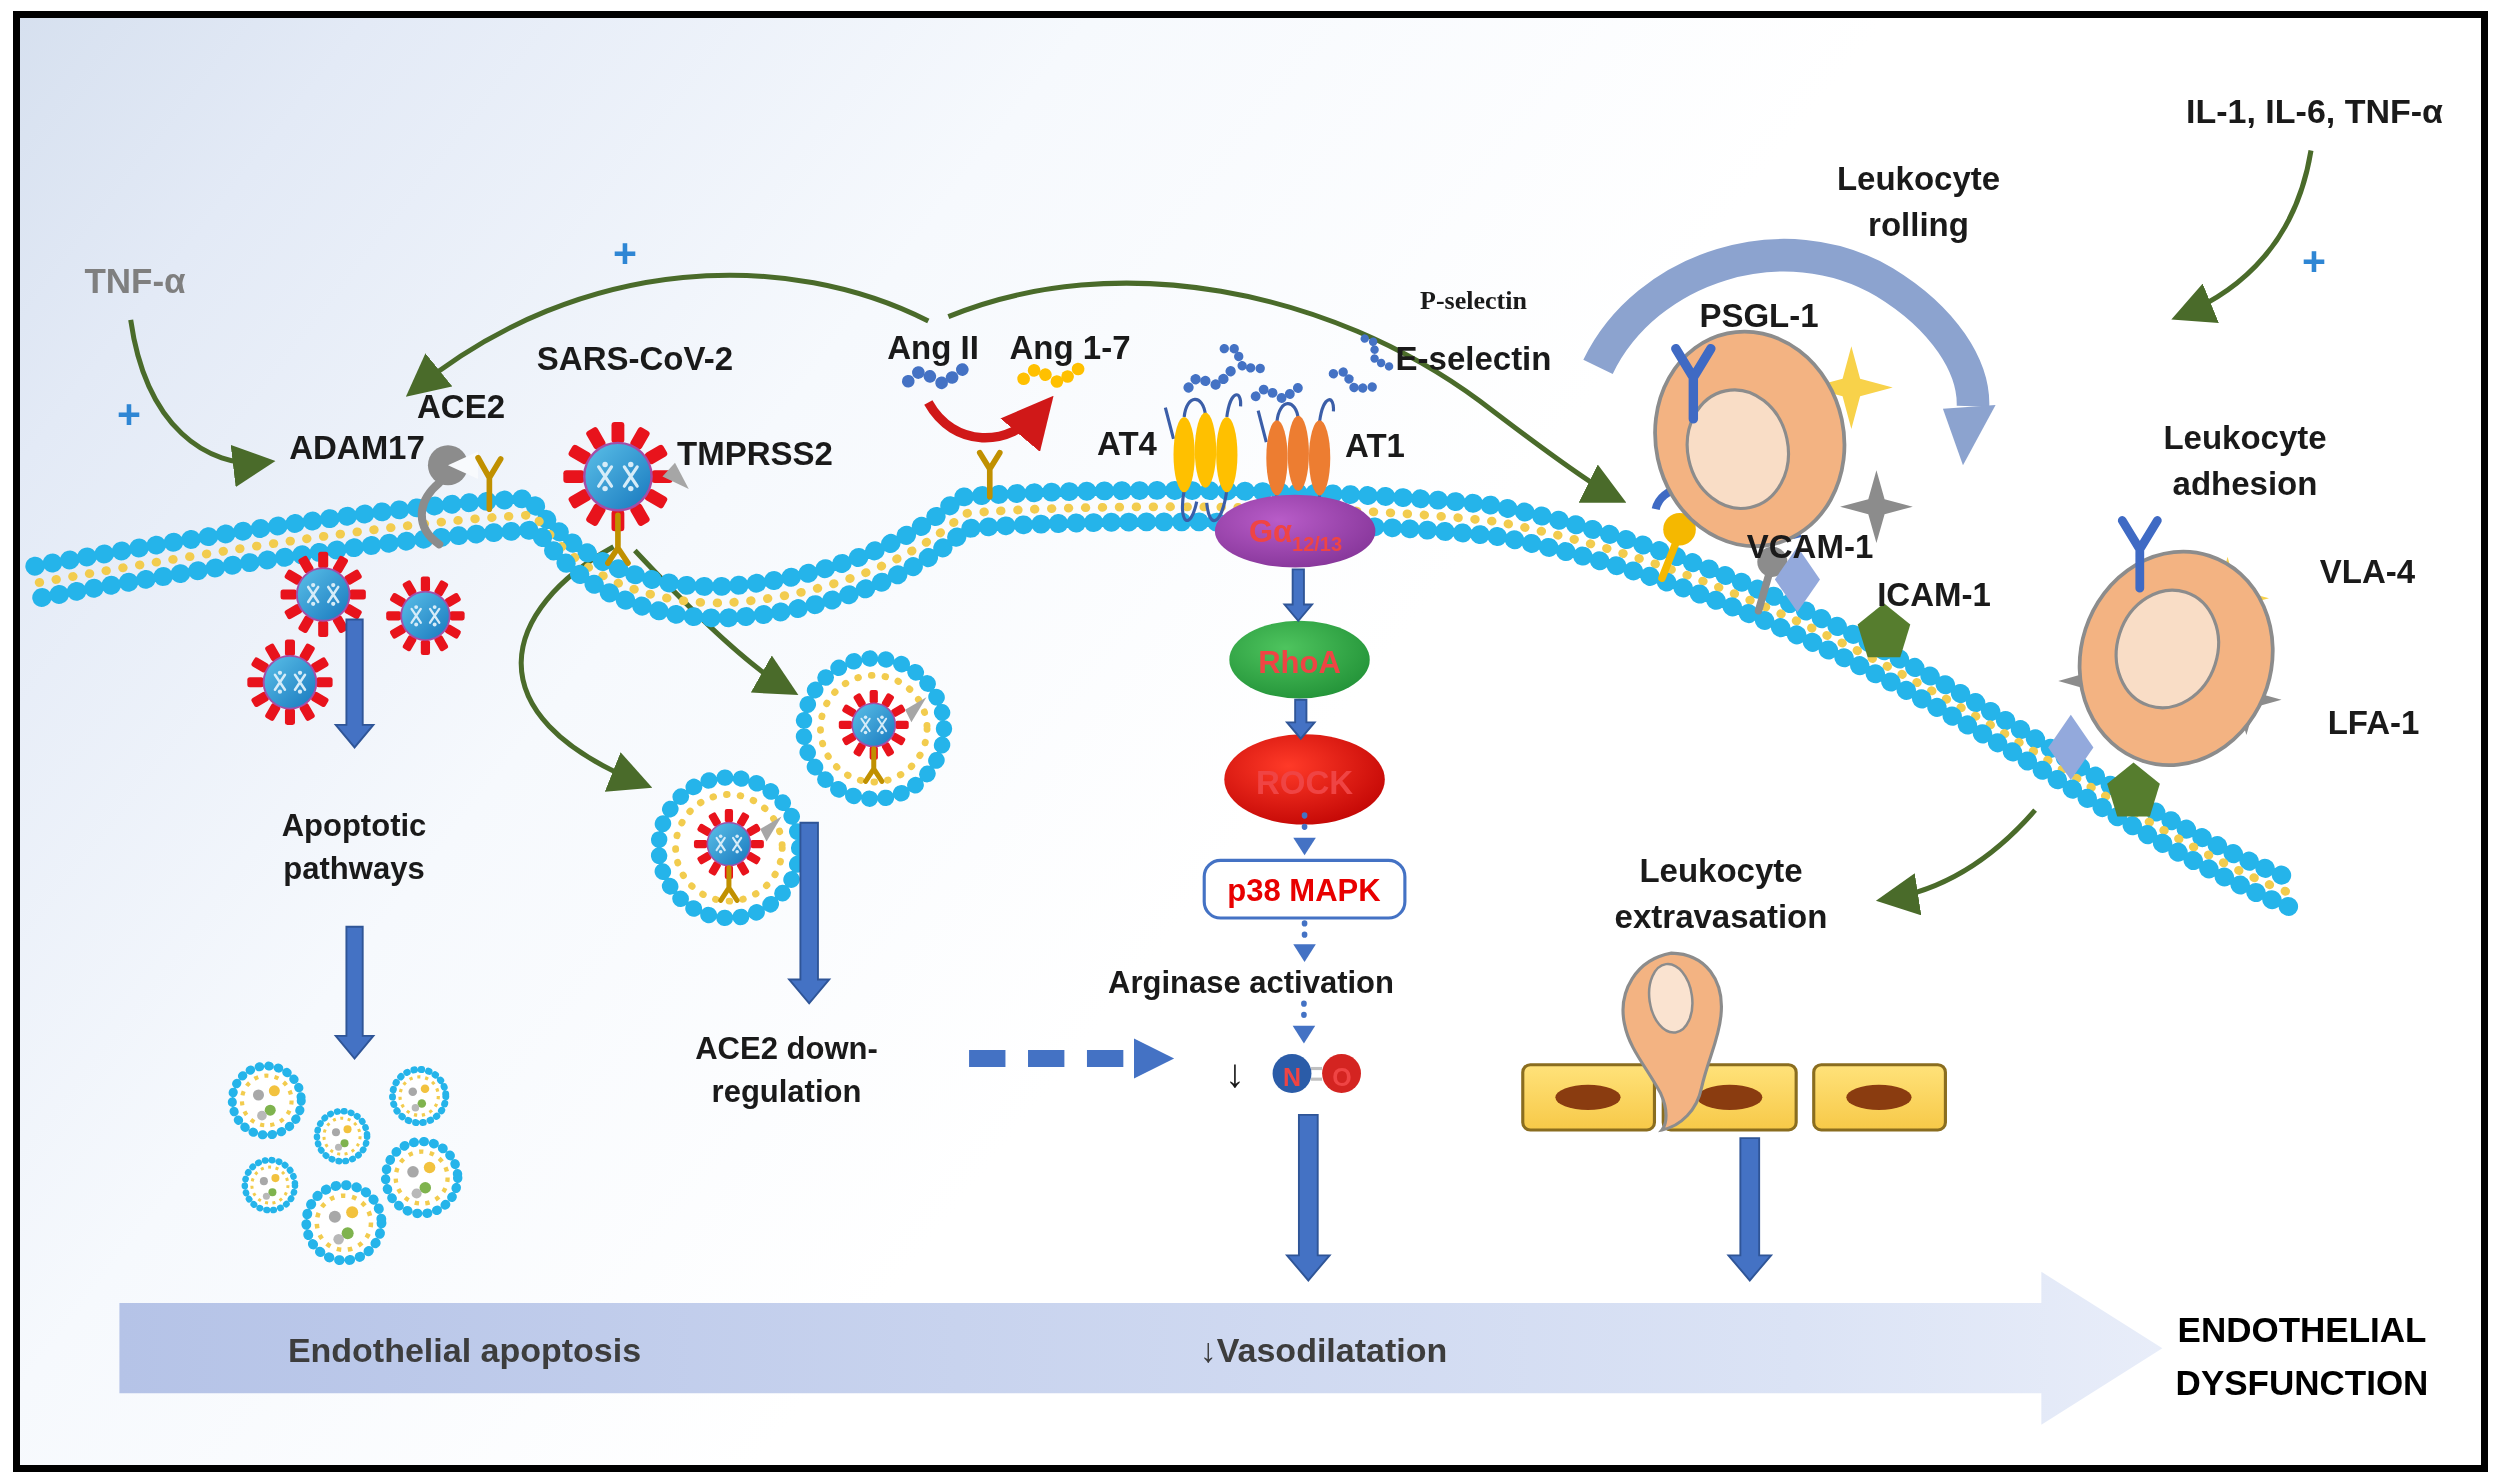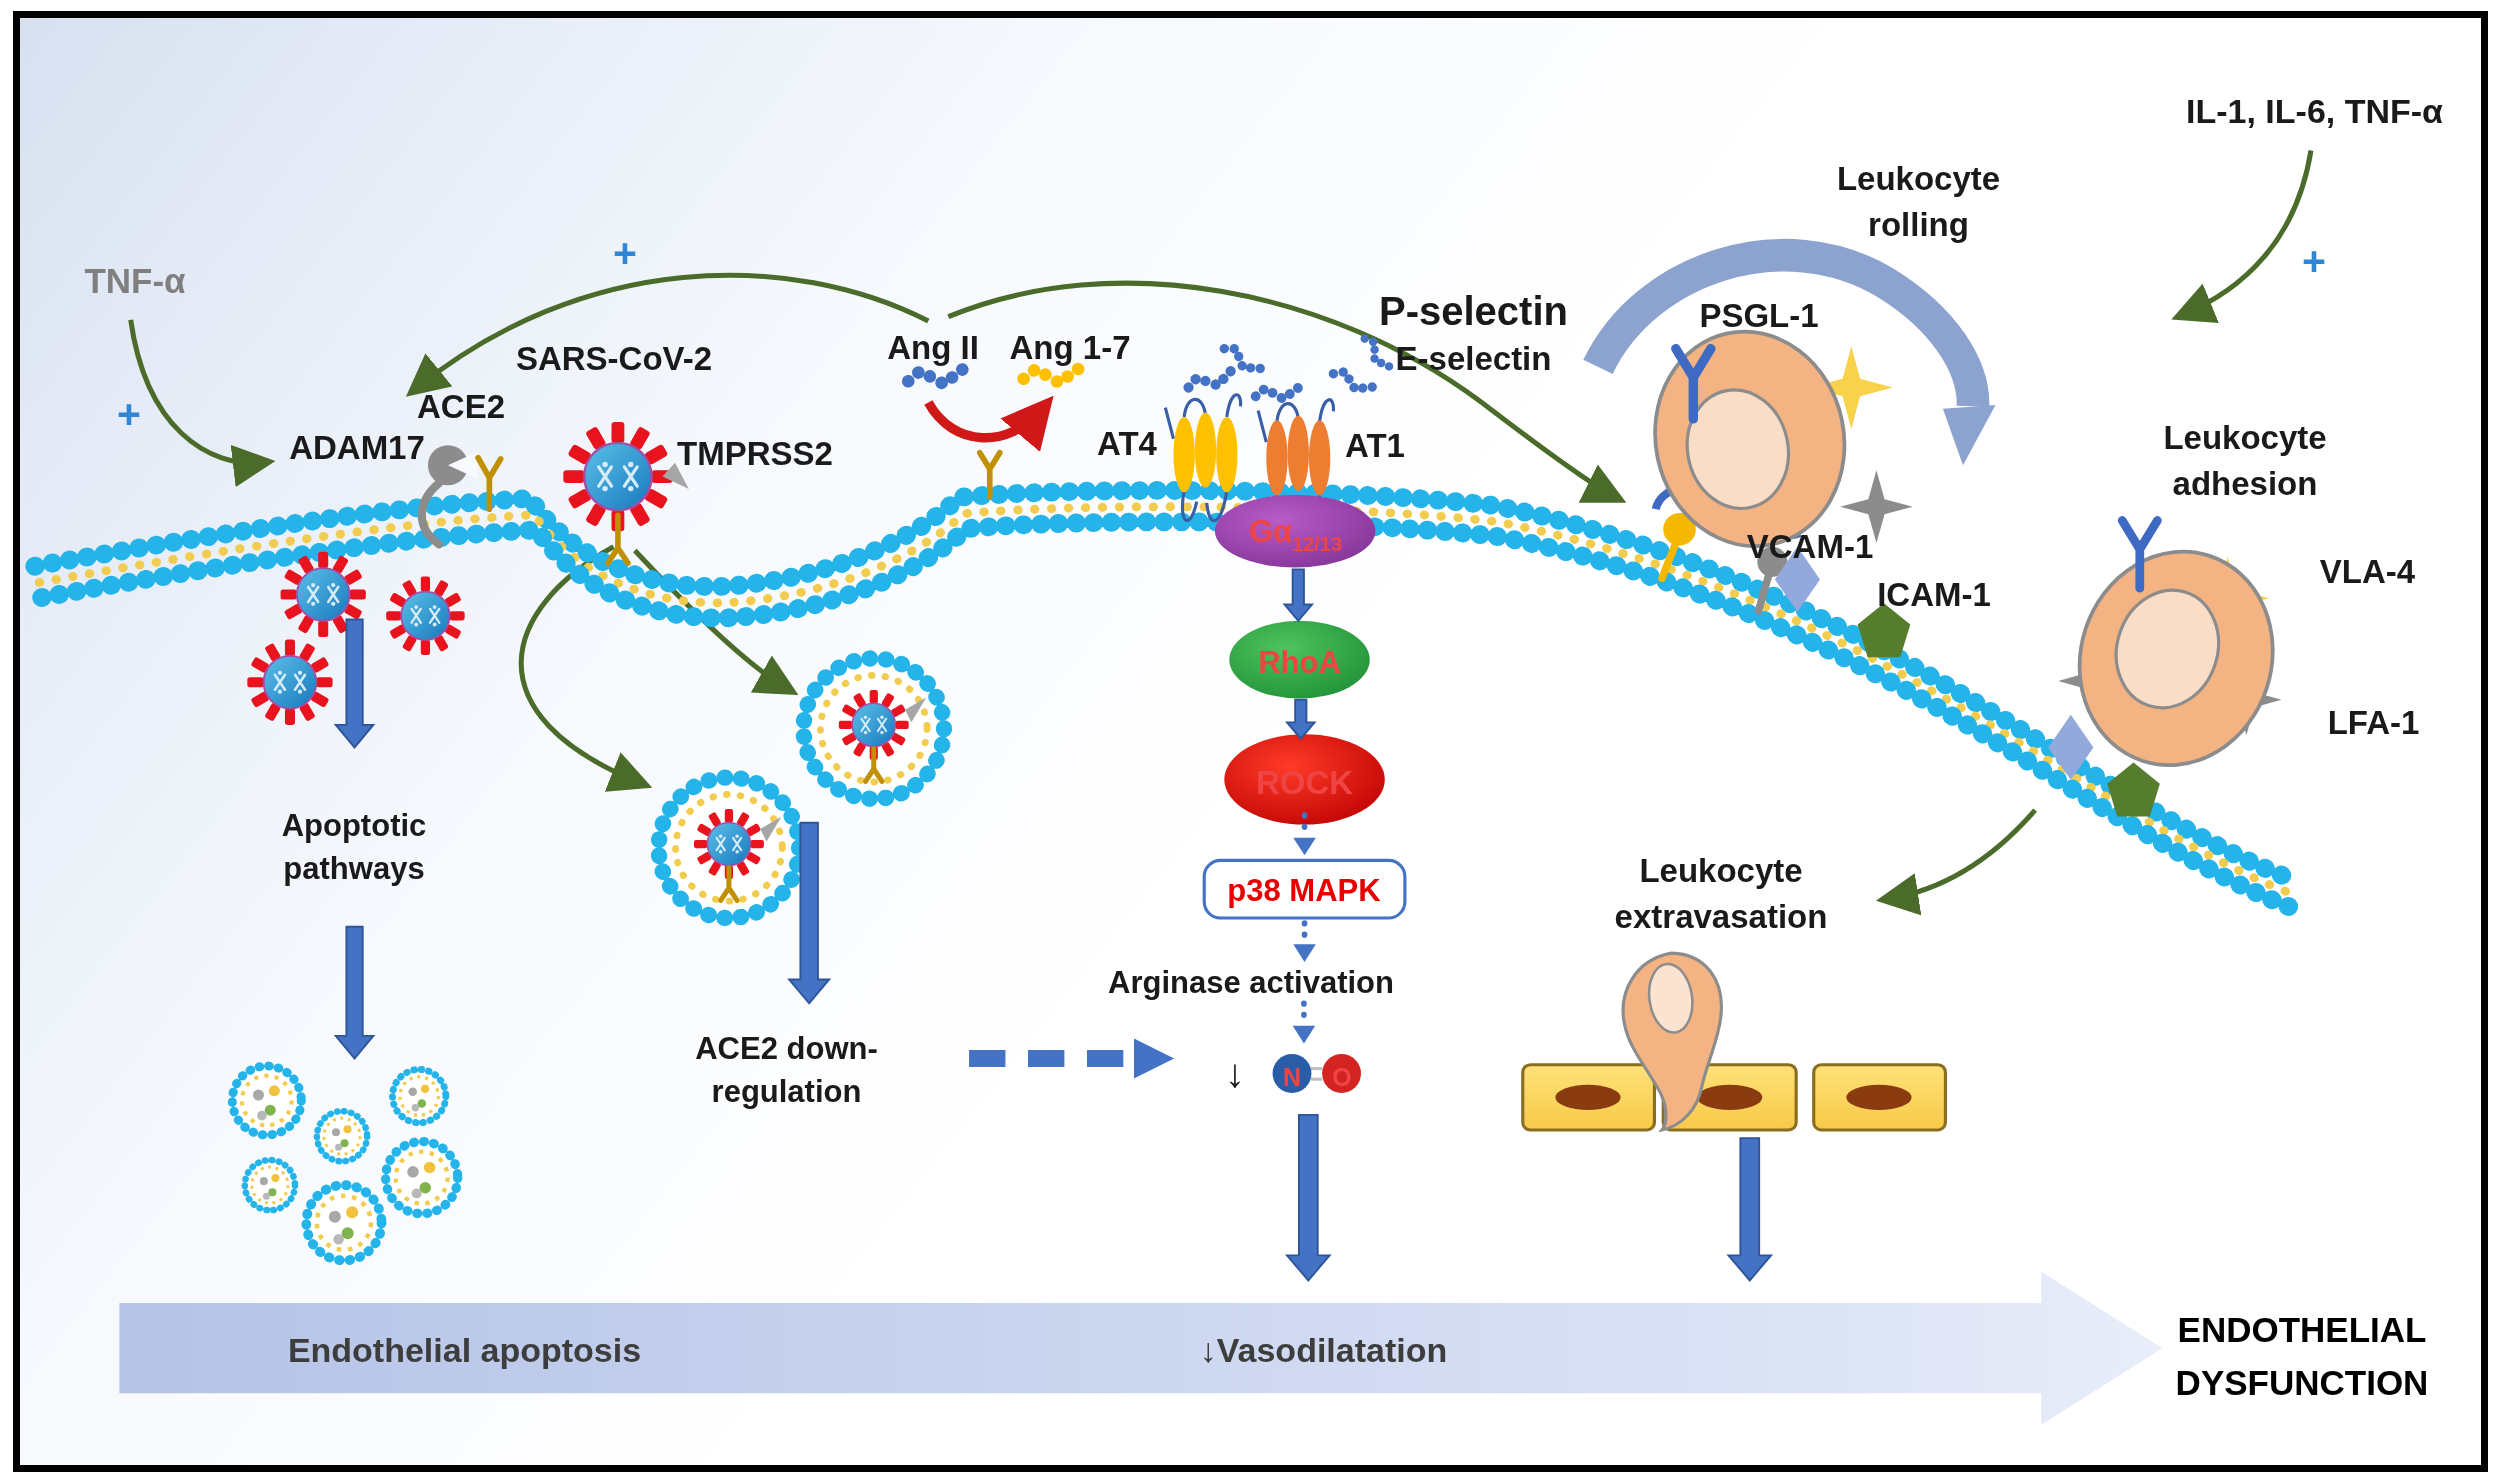--- a/index.html
+++ b/index.html
@@ -279,41 +279,41 @@
       <ellipse cx="2664" cy="1592" rx="34" ry="55" transform="rotate(-8 2664 1592)" fill="#fae3d0" stroke="#8c8c8c" stroke-width="4"></ellipse>
     </g>
 
     <path d="M 190,2078 L 3255,2078 L 3255,2028 L 3448,2150 L 3255,2272 L 3255,2222 L 190,2222 Z" fill="url(#barG)"></path>
   </svg>
 
   <div class="lbl gray" style="left:47px;top:256px;width:176px;font-size:35px;">TNF-α</div>
   <div class="lbl plus" style="left:107px;top:386px;width:44px;">+</div>
   <div class="lbl" style="left:263px;top:425px;width:188px;font-size:33px;">ADAM17</div>
   <div class="lbl" style="left:395px;top:384px;width:132px;font-size:33px;">ACE2</div>
-  <div class="lbl" style="left:495px;top:336px;width:238px;font-size:33px;">SARS-CoV-2</div>
+  <div class="lbl" style="left:495px;top:336px;width:238px;font-size:33px;text-align:right;">SARS-CoV-2</div>
   <div class="lbl plus" style="left:603px;top:225px;width:44px;">+</div>
   <div class="lbl" style="left:658px;top:431px;width:194px;font-size:33px;">TMPRSS2</div>
   <div class="lbl" style="left:867px;top:325px;width:132px;font-size:33px;">Ang II</div>
   <div class="lbl" style="left:998px;top:325px;width:144px;font-size:33px;">Ang 1-7</div>
   <div class="lbl" style="left:1080px;top:421px;width:94px;font-size:33px;">AT4</div>
   <div class="lbl" style="left:1328px;top:423px;width:94px;font-size:33px;">AT1</div>
 
   <div class="lbl white" style="left:1215px;top:510px;width:161px;font-size:31px;"><span>Gα</span><sub class="sub">12/13</sub></div>
   <div class="lbl white" style="left:1224px;top:641px;width:151px;font-size:31px;">RhoA</div>
   <div class="lbl white" style="left:1226px;top:760px;width:157px;font-size:33px;">ROCK</div>
   <div class="lbl red-t" style="left:1207px;top:869px;width:194px;font-size:31px;text-align:center;">p38 MAPK</div>
   <div class="lbl" style="left:1069px;top:961px;width:364px;font-size:31px;">Arginase activation</div>
   <div class="lbl" style="left:1213px;top:1045px;width:44px;font-size:40px;">↓</div>
   <div class="lbl white" style="left:1273px;top:1060px;width:38px;font-size:25px;">N</div>
   <div class="lbl white" style="left:1323px;top:1060px;width:38px;font-size:25px;">O</div>
 
   <div class="lbl" style="left:633px;top:1027px;width:307px;font-size:31px;">ACE2 down-regulation</div>
   <div class="lbl" style="left:241px;top:804px;width:226px;font-size:31px;">Apoptotic pathways</div>
 
-  <div class="lbl" style="left:1364px;top:283px;width:219px;font-size:40px;">P-selectin</div>
+  <div class="lbl" style="left:1364px;top:283px;width:219px;font-size:26px;font-family:Liberation Serif, serif;">P-selectin</div>
   <div class="lbl" style="left:1364px;top:336px;width:219px;font-size:33px;">E-selectin</div>
   <div class="lbl" style="left:1662px;top:293px;width:194px;font-size:33px;">PSGL-1</div>
   <div class="lbl" style="left:1787px;top:156px;width:263px;font-size:33px;">Leukocyte rolling</div>
   <div class="lbl" style="left:2120px;top:88px;width:389px;font-size:34px;">IL-1, IL-6, TNF-α</div>
   <div class="lbl plus" style="left:2292px;top:233px;width:44px;">+</div>
   <div class="lbl" style="left:2107px;top:415px;width:276px;font-size:33px;">Leukocyte adhesion</div>
   <div class="lbl" style="left:1713px;top:524px;width:194px;font-size:33px;">VCAM-1</div>
   <div class="lbl" style="left:1837px;top:572px;width:194px;font-size:33px;">ICAM-1</div>
   <div class="lbl" style="left:2283px;top:549px;width:169px;font-size:33px;">VLA-4</div>
   <div class="lbl" style="left:2289px;top:700px;width:169px;font-size:33px;">LFA-1</div>

